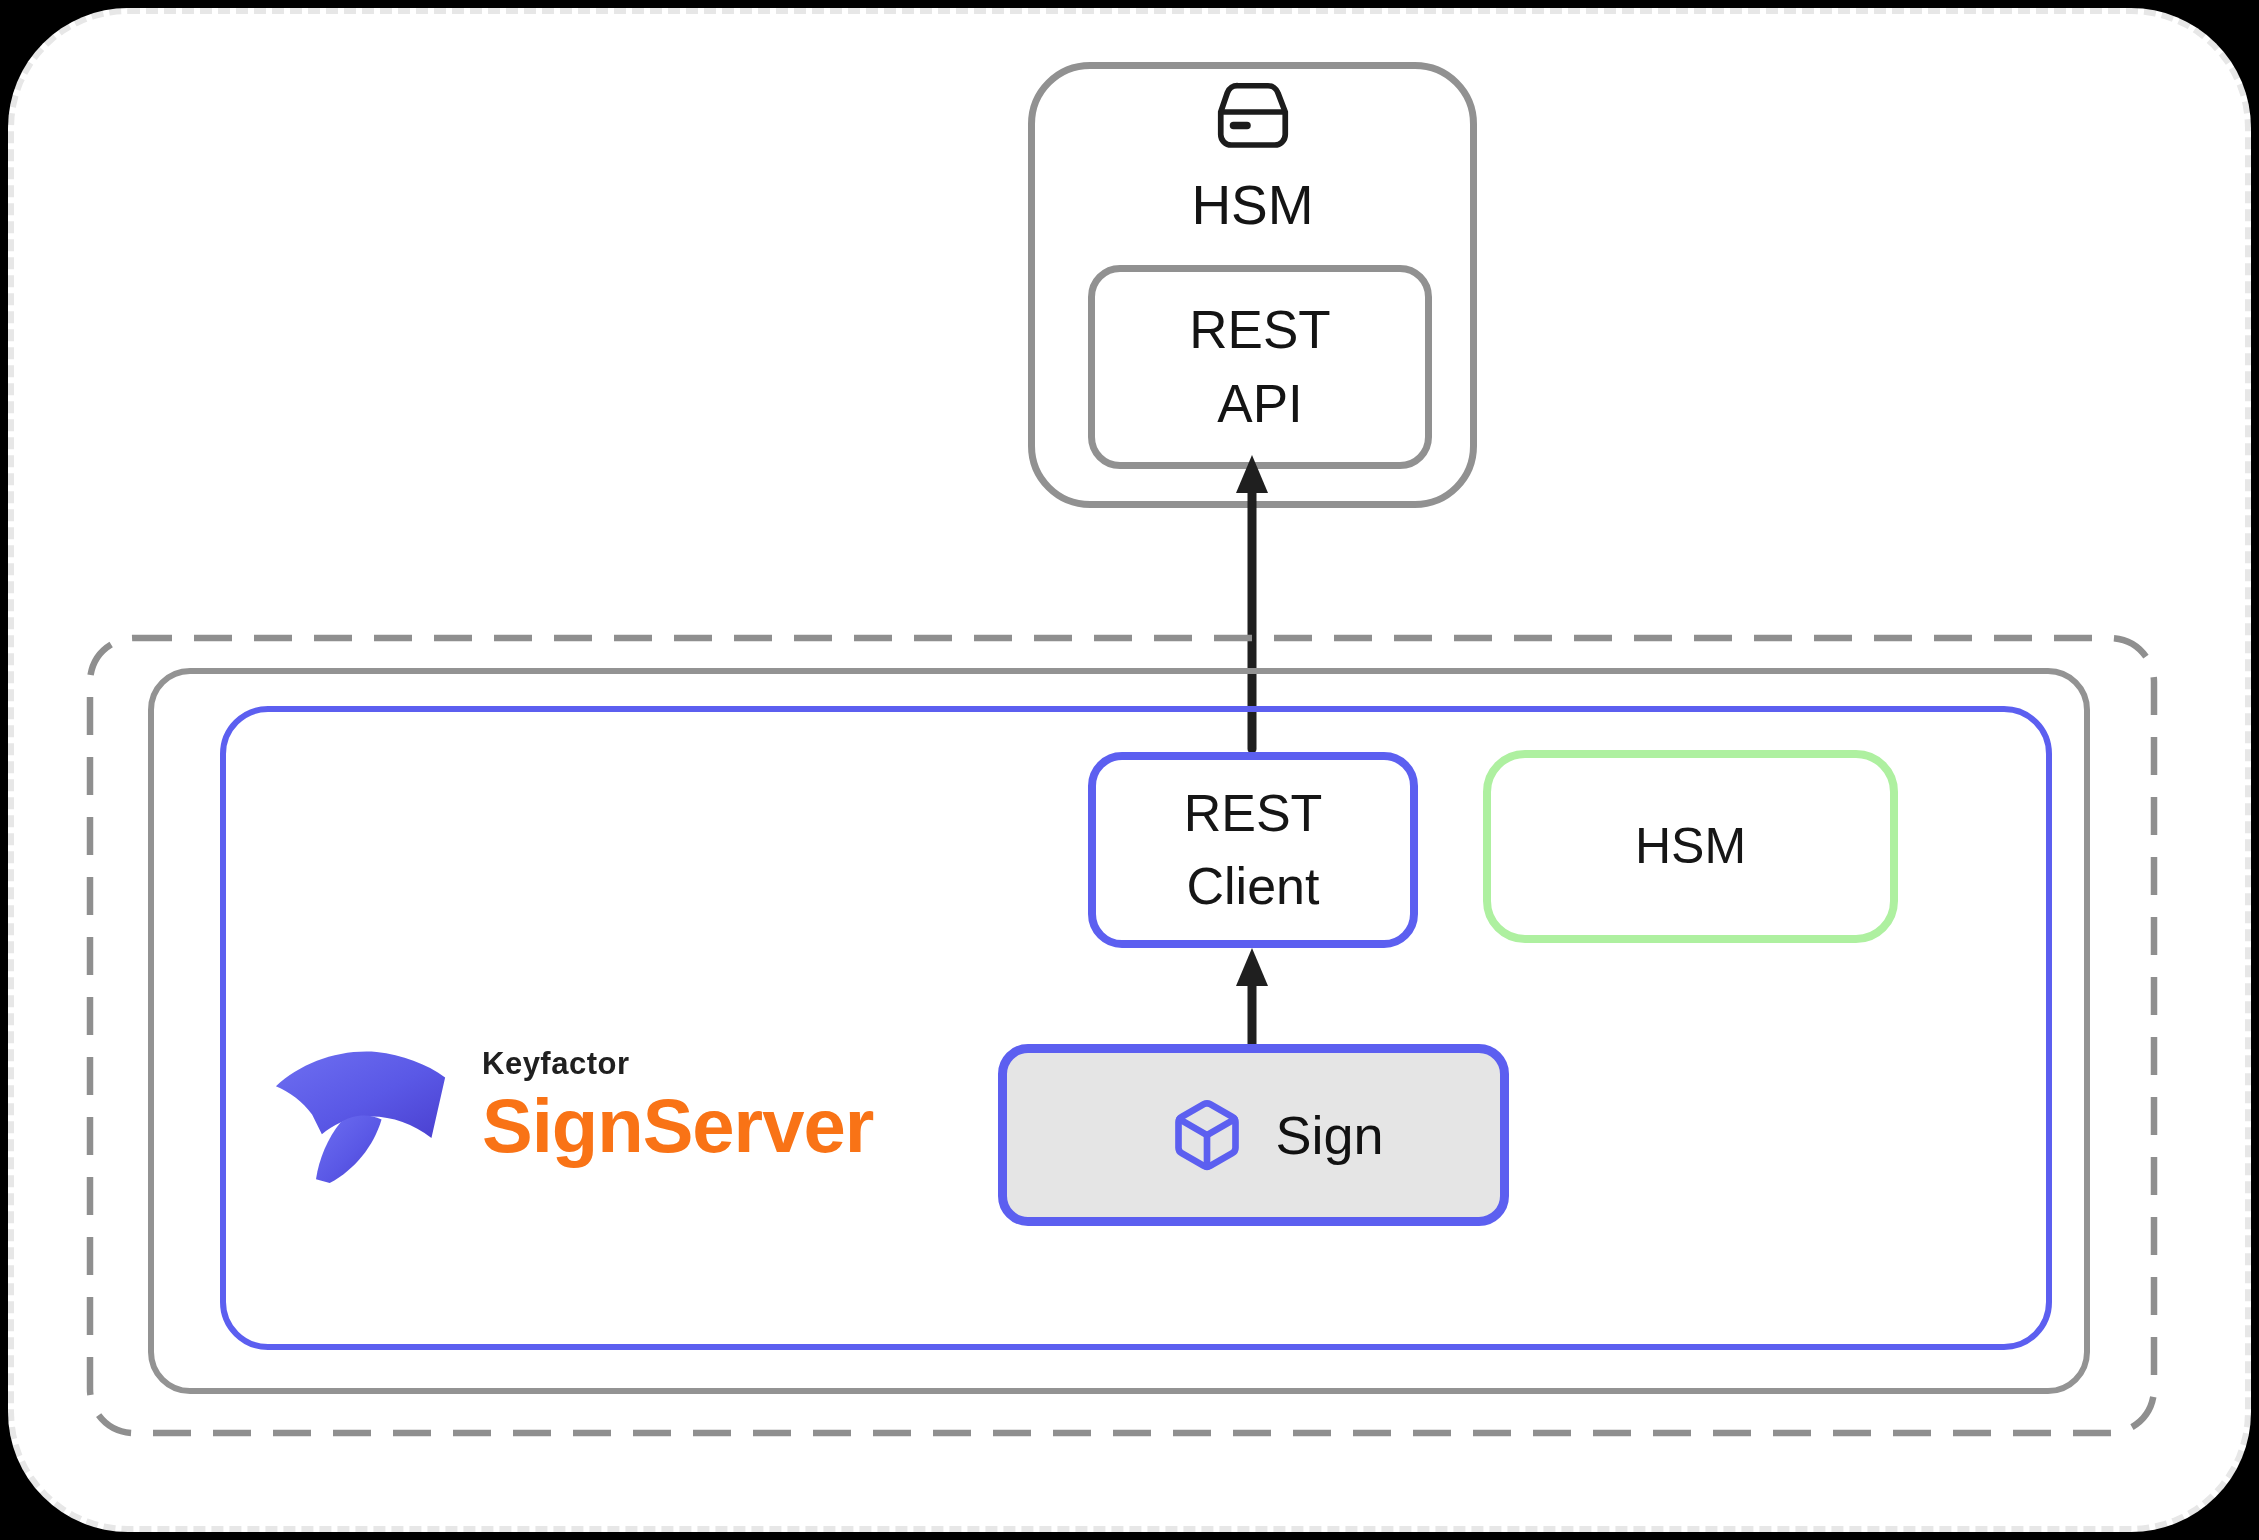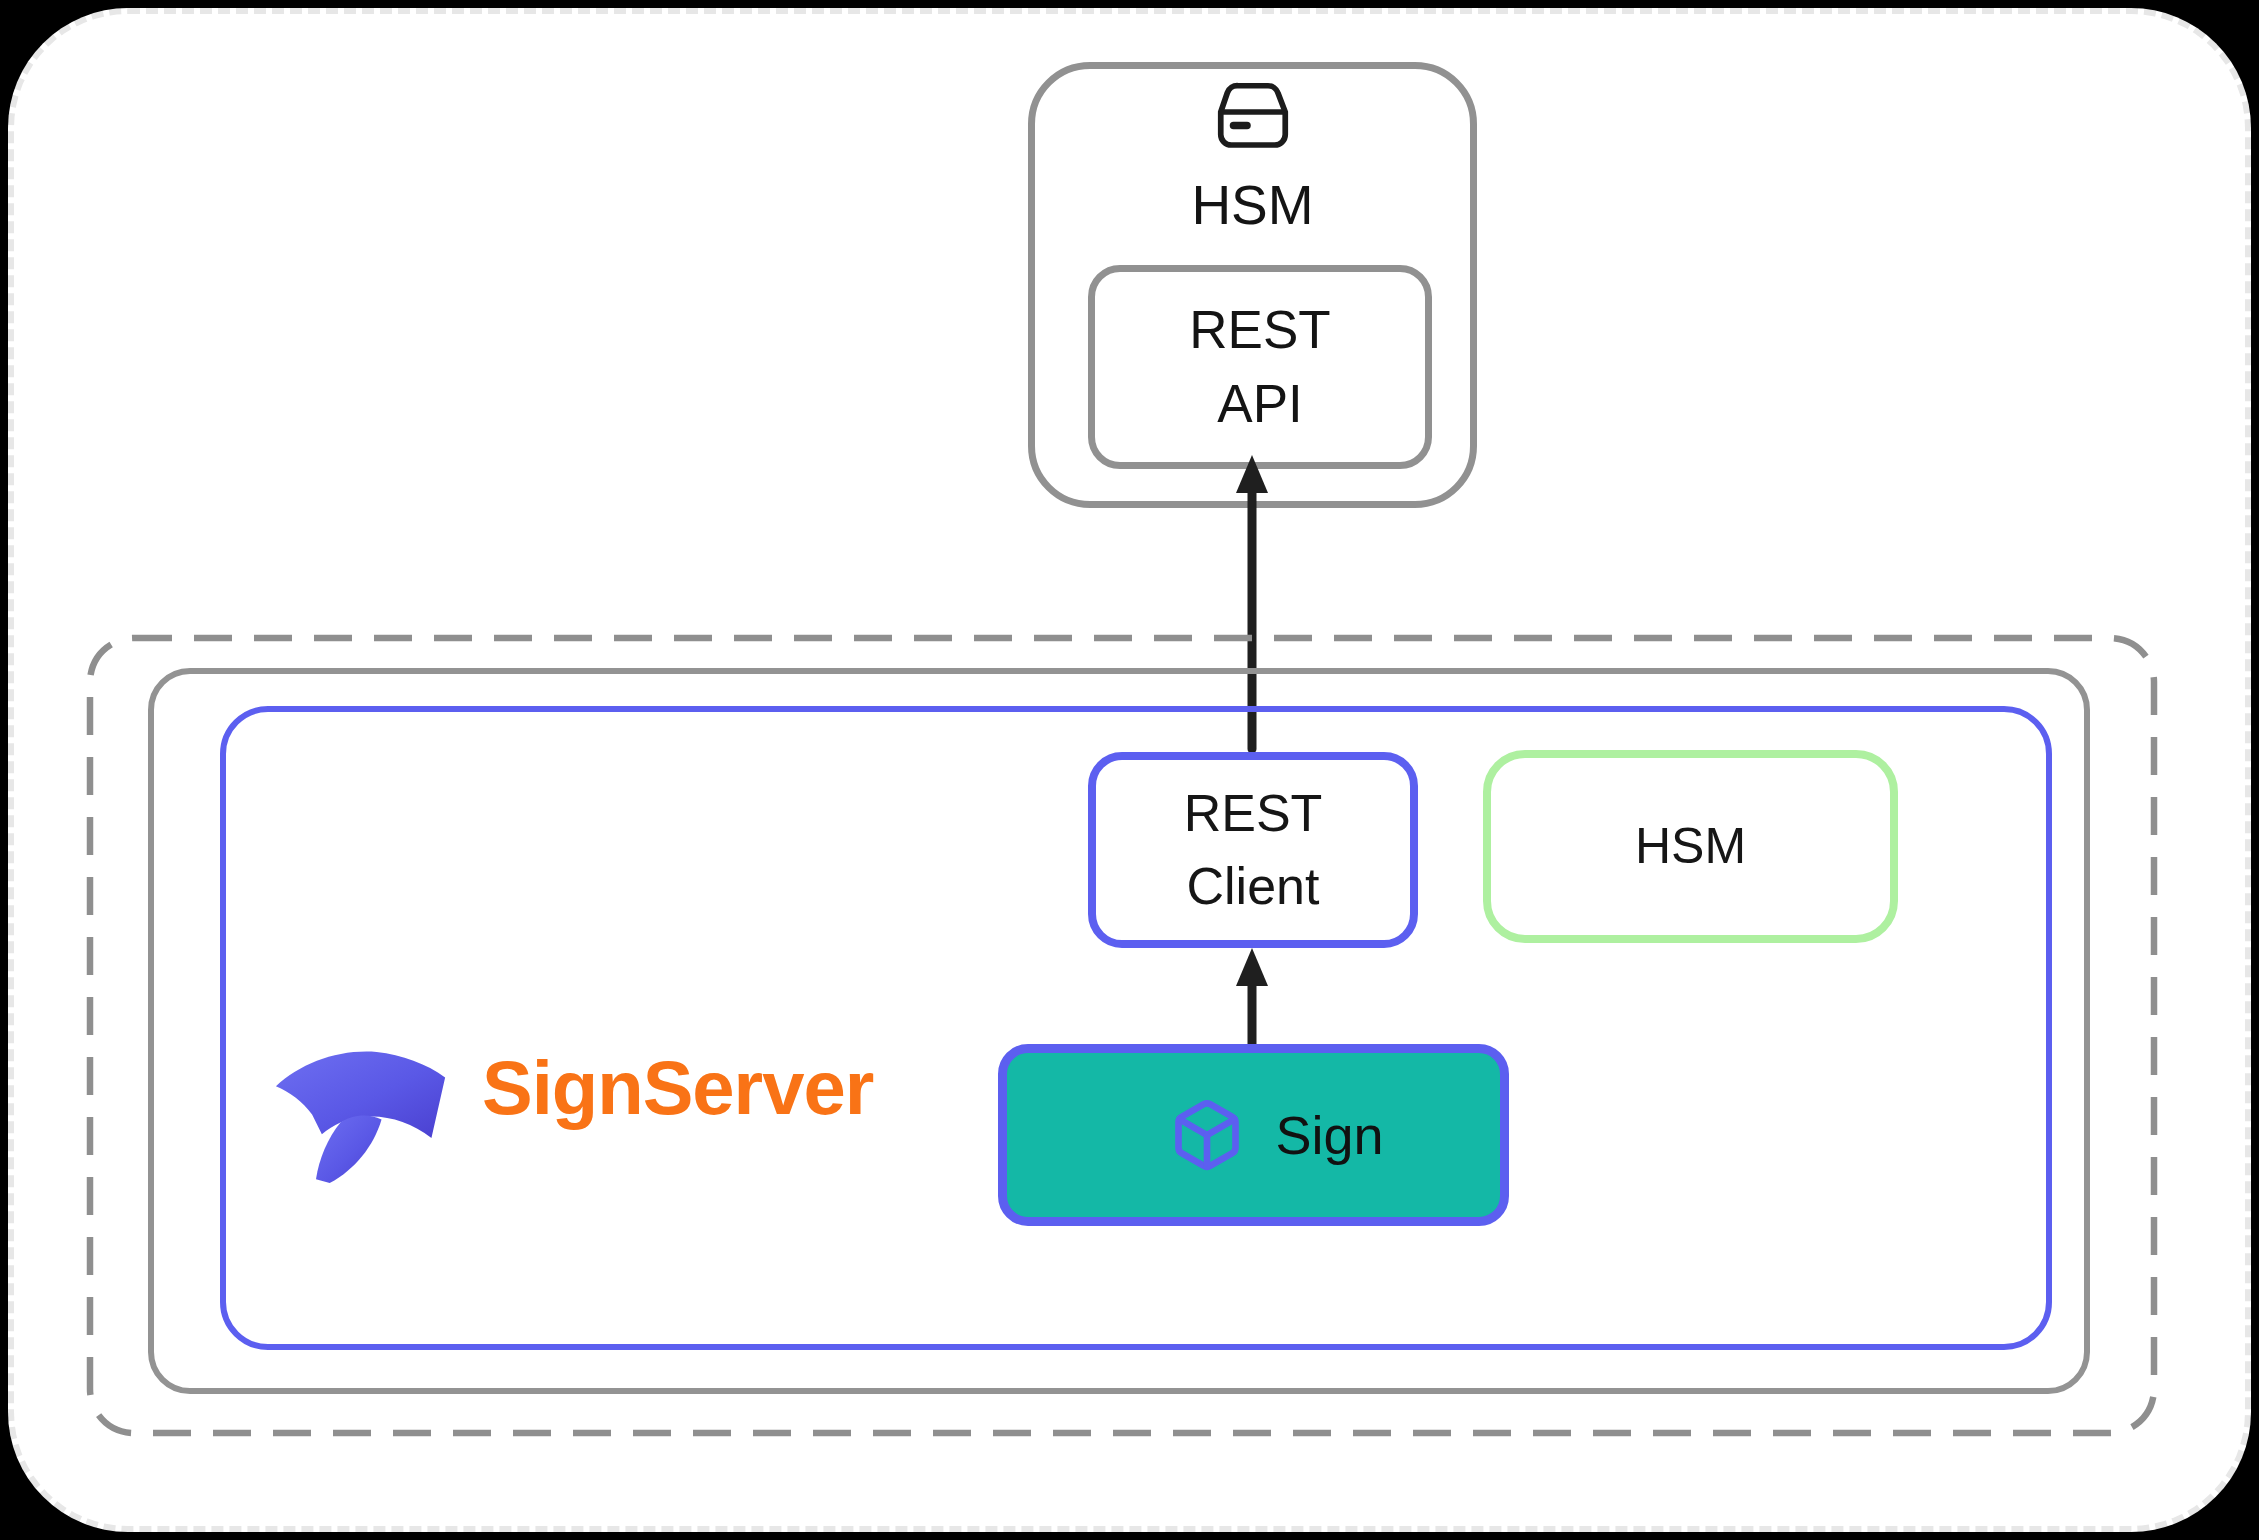--- a/index.html
+++ b/index.html
@@ -94,21 +94,21 @@
     display: flex; flex-direction: column;
     align-items: center; justify-content: center;
     font-size: 50px; line-height: 73px;
     color: #161616;
   }
   .sign-box {
     left: 998px; top: 1044px;
     width: 511px; height: 182px;
     border: 9px solid #5c5ff0;
     border-radius: 30px;
-    background: #14b8a6;
+    background: #e5e5e5;
     display: flex; align-items: center; justify-content: center;
     gap: 30px;
     padding-left: 46px;
   }
   .cube-icon { width: 76px; height: 80px; }
   .sign-label { font-size: 54px; color: #111111; }
 
   
   .arrow1 { left: 1221px; top: 451px; width: 62px; height: 302px; }
   .arrow2 { left: 1221px; top: 944px; width: 62px; height: 106px; }
@@ -202,15 +202,16 @@
          C 61 77, 55 81, 49 86
          L 39 66
          C 29 52, 16 43, 2 37 Z"></path>
     <path fill="url(#kfgrad)" d="M68 74
          C 55 90, 46 111, 43 132
          L 57 136
          C 83 122, 102 98, 110 71
          C 95 64, 80 67, 68 74 Z"></path>
   </svg>
   <div class="kf-text">
+    <span class="kf-company">Keyfactor</span>
     <span class="kf-product">SignServer</span>
   </div>
 </div>
 
 </body></html>

